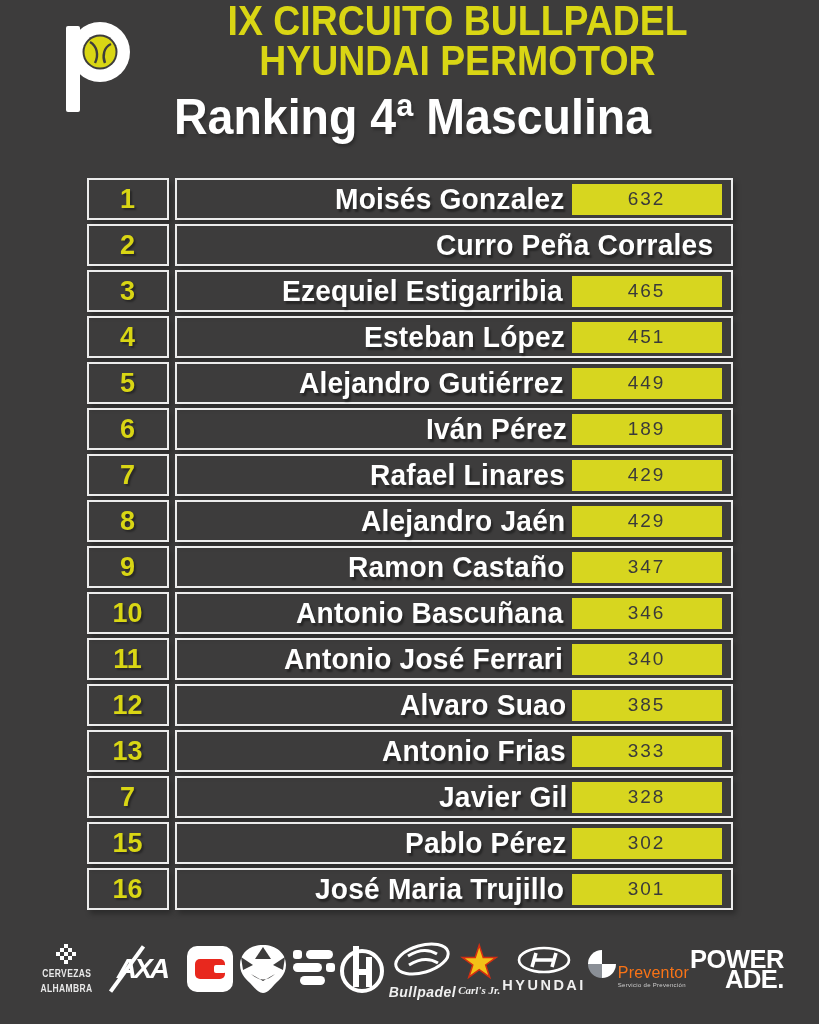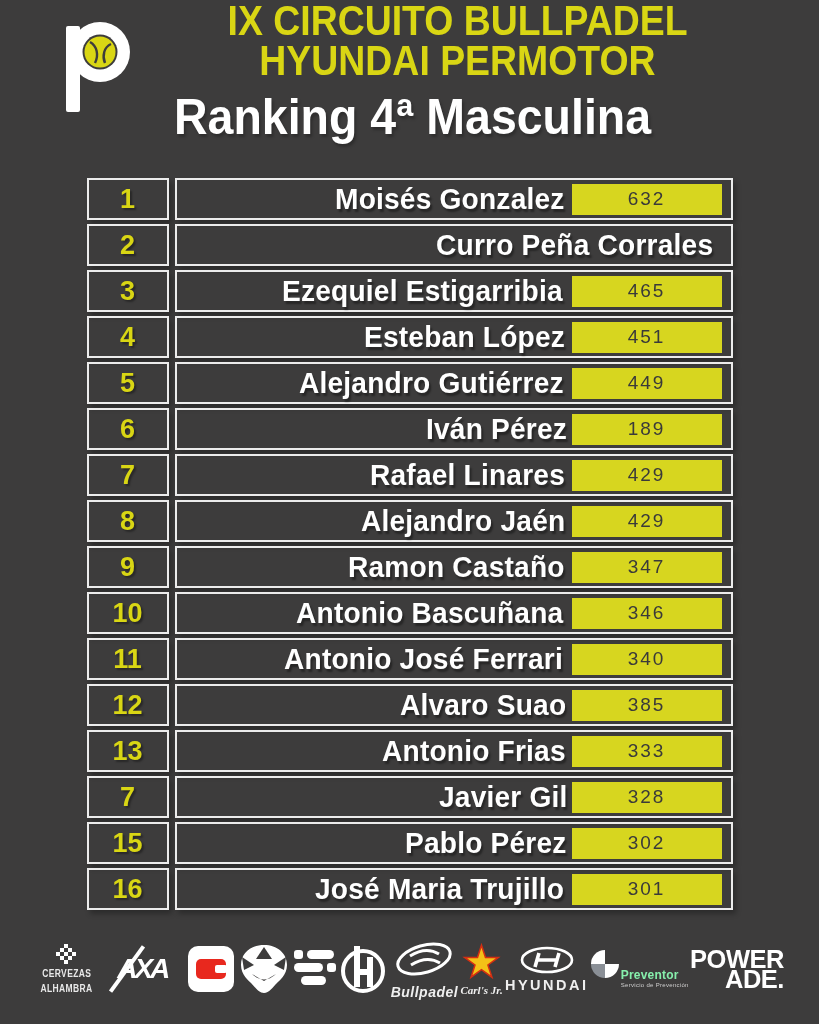--- a/index.html
+++ b/index.html
@@ -82,21 +82,21 @@
   .star{font-size:44px;line-height:0.9;color:#f3c117;-webkit-text-stroke:1.5px #d42e12;}
   .star::before{content:"★";}
   .carls-text{font-family:"Liberation Serif",serif;font-style:italic;font-weight:700;font-size:11px;color:#f0f0f0;}
   .hyundai-text{font-size:14.5px;font-weight:700;letter-spacing:2.5px;color:#efefef;}
   .preventor-row{display:flex;align-items:flex-end;gap:2px;}
   .prev-icon{
     width:28px;height:28px;border-radius:50%;margin-bottom:10px;
     background:conic-gradient(#3d3c3c 0 90deg,#ffffff 90deg 180deg,#8a8f96 180deg 270deg,#ffffff 270deg 360deg);
   }
   .prev-texts{display:flex;flex-direction:column;align-items:flex-start;}
-  .prev-name{font-size:12px;font-weight:700;color:#86efac;letter-spacing:0.2px;}
+  .prev-name{font-size:16px;font-weight:400;color:#f97316;letter-spacing:0.2px;}
   .prev-sub{font-size:6px;color:#cfcfcf;letter-spacing:0.3px;}
   .powerade{text-align:right;font-weight:700;font-size:25px;line-height:0.82;letter-spacing:-0.5px;color:#fff;transform:scaleX(1.02);}
 </style>
 </head>
 <body>
 
 <div class="header">
   <svg class="p-logo" width="74" height="100" viewBox="0 0 74 100">
     <circle cx="44" cy="38" r="30" fill="#ffffff"></circle>
     <circle cx="44" cy="38" r="17.5" fill="#3d3c3c"></circle>

